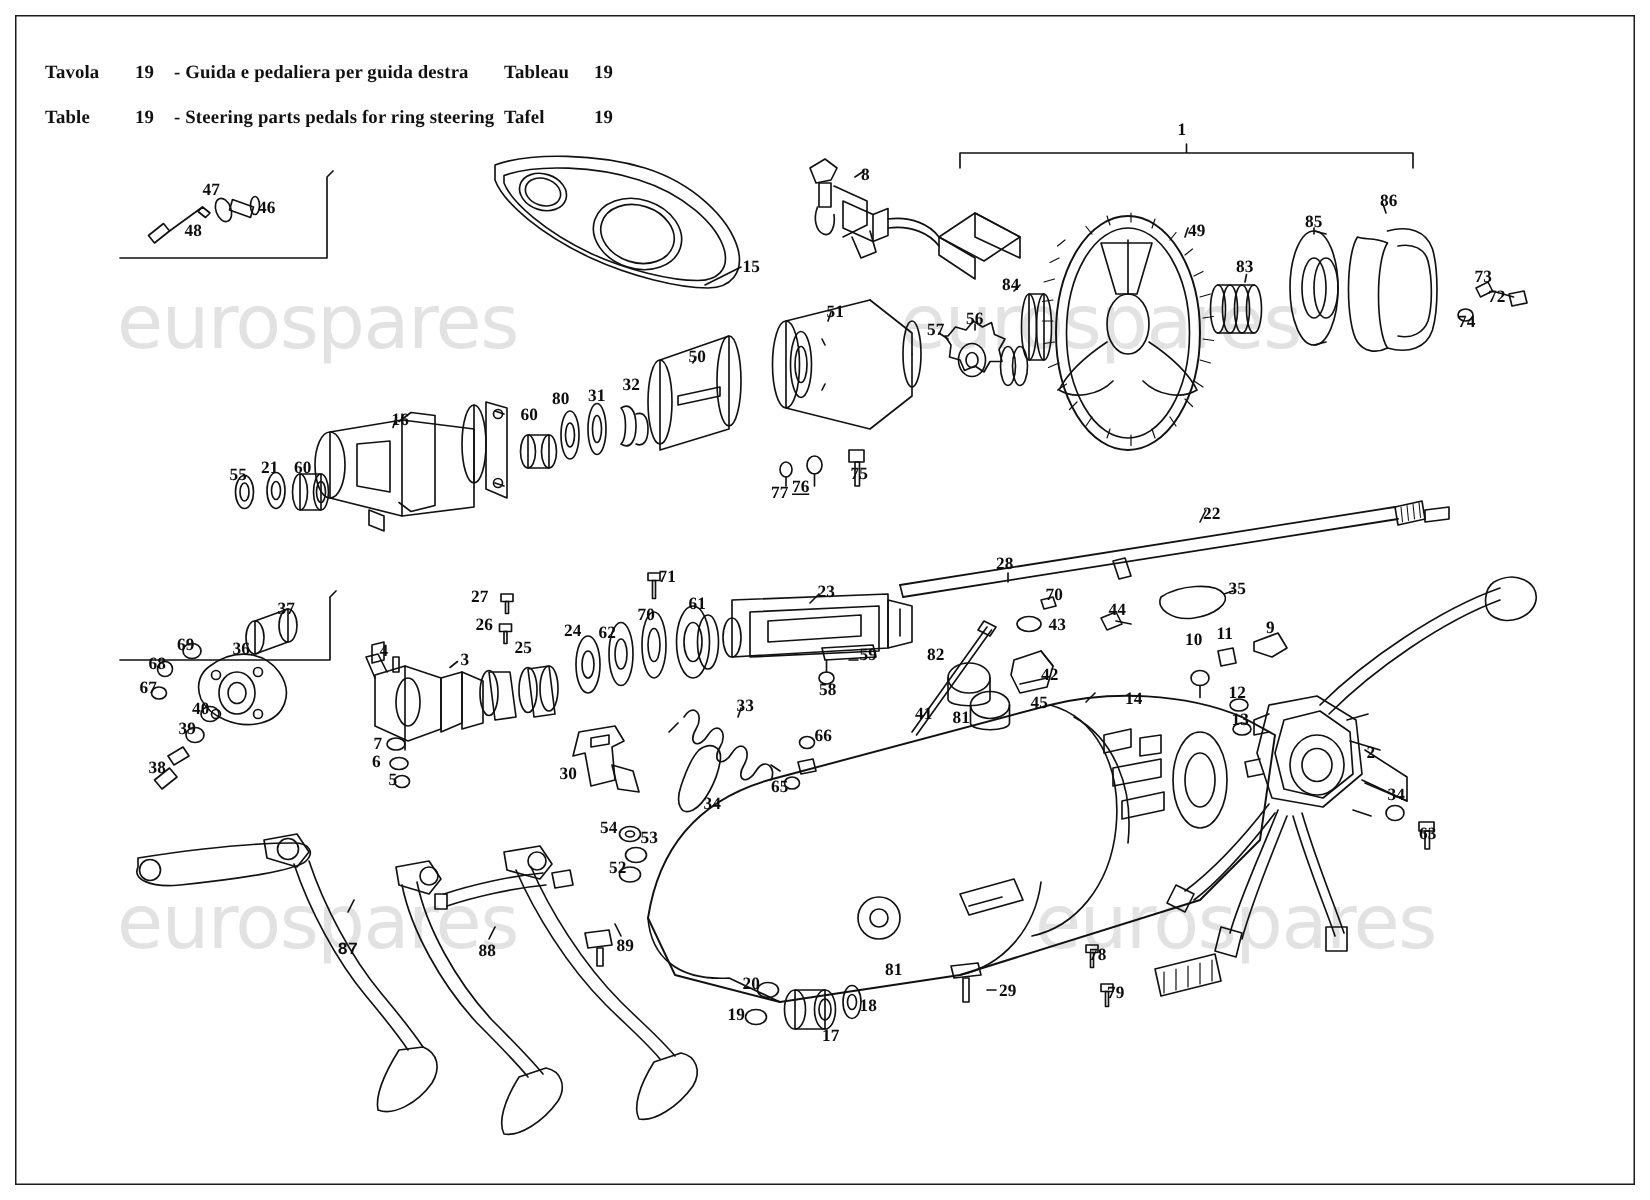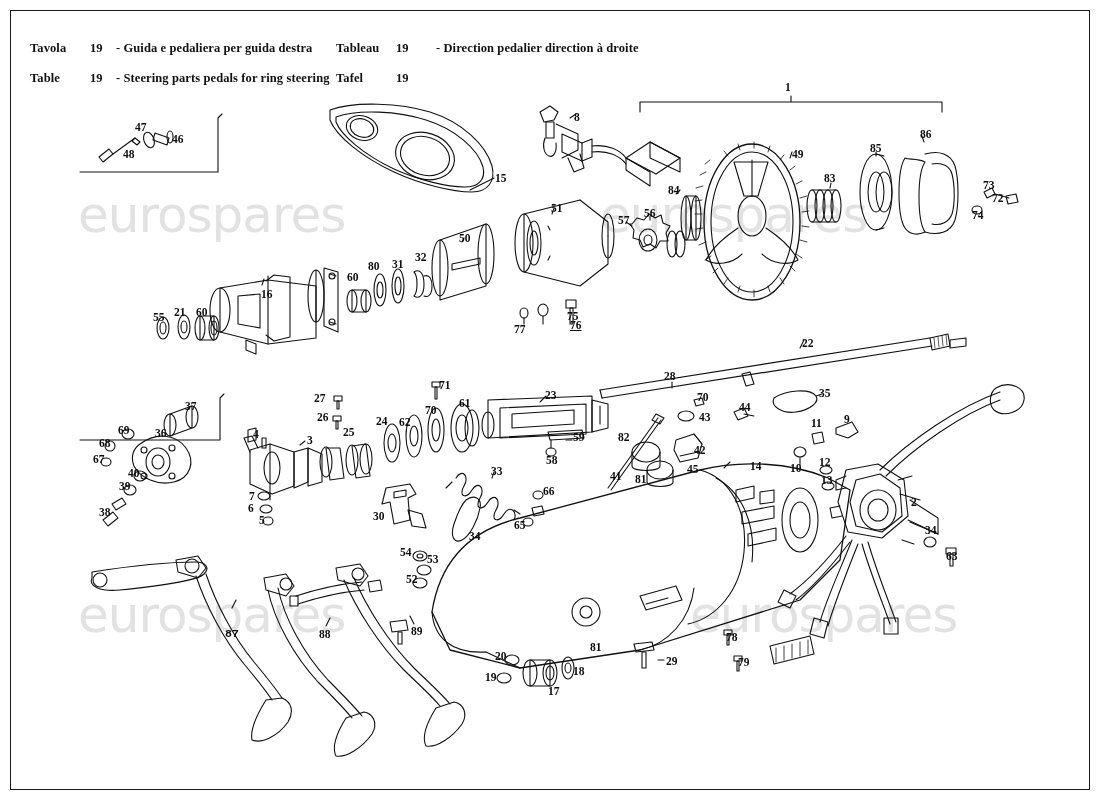--- a/index.html
+++ b/index.html
@@ -79,21 +79,20 @@
 
   <div class="frame"></div>
 
   <div class="titles">
     <div class="title-row">
       <div class="col-a">Tavola</div>
       <div class="col-b">19</div>
       <div class="col-c">- Guida e pedaliera per guida destra</div>
       <div class="col-d">Tableau</div>
       <div class="col-e">19</div>
-      <div class="col-f">- Direction pedalier direction à droite</div>
     </div>
     <div class="title-row">
       <div class="col-a">Table</div>
       <div class="col-b">19</div>
       <div class="col-c">- Steering parts pedals for ring steering</div>
       <div class="col-d">Tafel</div>
       <div class="col-e">19</div>
     </div>
   </div>
 
@@ -476,27 +475,27 @@
   <div>
     <div class="lbl" style="left:785px;  top:82px;">1</div>
     <div class="lbl" style="left:911px;  top:497px;">2</div>
     <div class="lbl" style="left:307px;  top:435px;">3</div>
     <div class="lbl" style="left:253px;  top:429px;">4</div>
     <div class="lbl" style="left:259px;  top:515px;">5</div>
     <div class="lbl" style="left:248px;  top:503px;">6</div>
     <div class="lbl" style="left:249px;  top:491px;">7</div>
     <div class="lbl" style="left:574px;  top:112px;">8</div>
     <div class="lbl" style="left:844px;  top:414px;">9</div>
-    <div class="lbl" style="left:790px;  top:463px;">10</div>
+    <div class="lbl" style="left:790px;  top:422px;">10</div>
     <div class="lbl" style="left:811px;  top:418px;">11</div>
     <div class="lbl" style="left:819px;  top:457px;">12</div>
     <div class="lbl" style="left:821px;  top:475px;">13</div>
     <div class="lbl" style="left:734px;  top:461px;margin-left:16px;">14</div>
     <div class="lbl" style="left:495px;  top:173px;">15</div>
-    <div class="lbl" style="left:261px;  top:289px;">16</div>
+    <div class="lbl" style="left:261px;  top:275px;">16</div>
     <div class="lbl" style="left:548px;  top:686px;">17</div>
     <div class="lbl" style="left:573px;  top:666px;">18</div>
     <div class="lbl" style="left:485px;  top:672px;">19</div>
     <div class="lbl" style="left:495px;  top:651px;">20</div>
     <div class="lbl" style="left:174px;  top:307px;">21</div>
     <div class="lbl" style="left:802px;  top:338px;">22</div>
     <div class="lbl" style="left:545px;  top:390px;">23</div>
     <div class="lbl" style="left:376px;  top:416px;">24</div>
     <div class="lbl" style="left:343px;  top:427px;">25</div>
     <div class="lbl" style="left:317px;  top:412px;">26</div>
@@ -543,21 +542,21 @@
     <div class="lbl" style="left:543px;  top:486px;">66</div>
     <div class="lbl" style="left:93px;   top:454px;">67</div>
     <div class="lbl" style="left:99px;   top:438px;">68</div>
     <div class="lbl" style="left:118px;  top:425px;">69</div>
     <div class="lbl" style="left:697px;  top:392px;">70</div>
     <div class="lbl" style="left:439px;  top:380px;">71</div>
     <div class="lbl" style="left:992px;  top:193px;">72</div>
     <div class="lbl" style="left:983px;  top:180px;">73</div>
     <div class="lbl" style="left:972px;  top:210px;">74</div>
     <div class="lbl" style="left:567px;  top:311px;">75</div>
-    <div class="lbl" style="left:570px;  top:320px;text-decoration:underline;">76</div>
+    <div class="lbl" style="left:528px;  top:320px;text-decoration:underline;">76</div>
     <div class="lbl" style="left:514px;  top:324px;">77</div>
     <div class="lbl" style="left:726px;  top:632px;">78</div>
     <div class="lbl" style="left:738px;  top:657px;">79</div>
     <div class="lbl" style="left:368px;  top:261px;">80</div>
     <div class="lbl" style="left:590px;  top:642px;">81</div>
     <div class="lbl" style="left:635px;  top:474px;">81</div>
     <div class="lbl" style="left:618px;  top:432px;">82</div>
     <div class="lbl" style="left:824px;  top:173px;">83</div>
     <div class="lbl" style="left:668px;  top:185px;">84</div>
     <div class="lbl" style="left:870px;  top:143px;">85</div>

